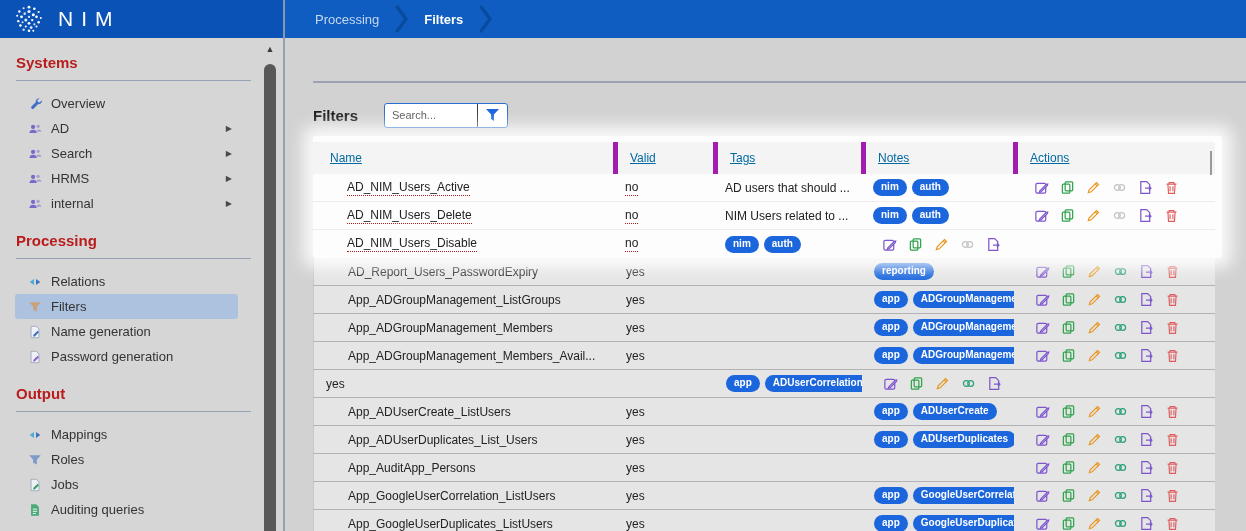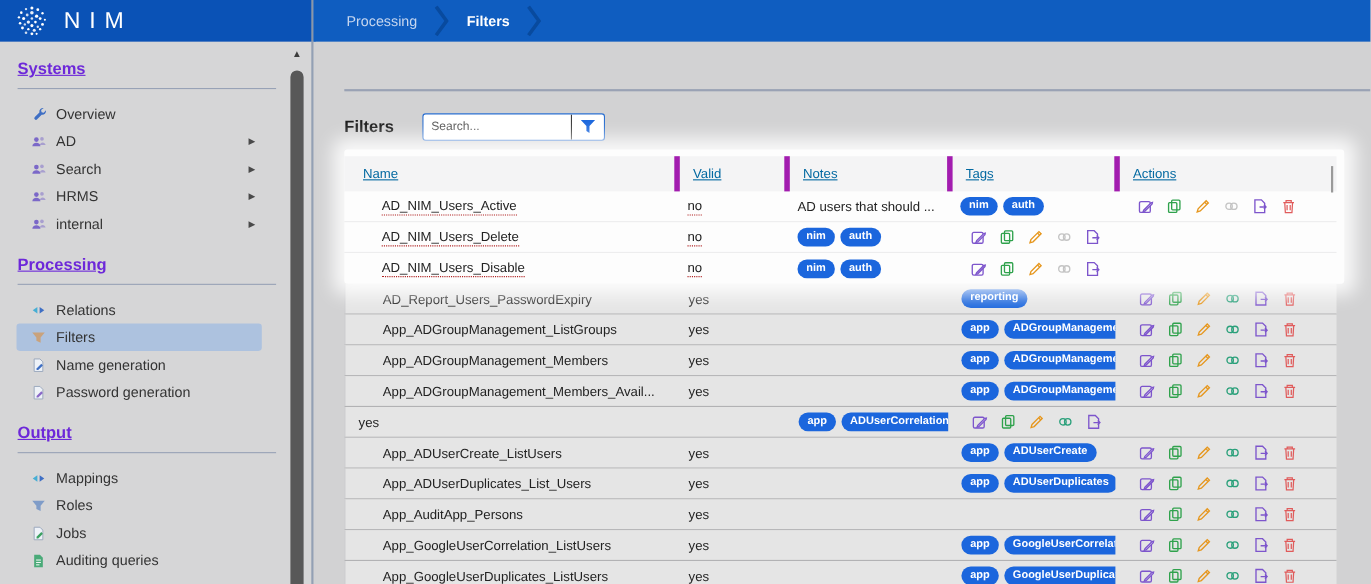--- a/index.html
+++ b/index.html
@@ -11,36 +11,36 @@
   .tb-left { width:285px; background:#0a52b6; display:flex; align-items:center; padding-left:12px; border-right:2px solid #8a97a8; }
   .tb-right { flex:1; background:#0f5dc0; display:flex; align-items:center; padding-left:30px; }
   .logo-text { color:#fff; font-size:21px; letter-spacing:8px; margin-left:12px; font-weight:400; }
   .crumb { font-size:13px; }
   .crumb-processing { color:#c6d6ef; }
   .crumb-filters { color:#ffffff; font-weight:bold; }
   .crumb-sep { margin:0 16px; display:flex; align-items:center; }
 
   
   .sidebar { position:absolute; left:0; top:38px; width:285px; bottom:0; background:#d6d6d7; border-right:2px solid #93a0b4; }
-  .side-title { font-size:15px; font-weight:bold; color:#6d28d9; margin:16px 0 0 16px;text-decoration:underline; }
+  .side-title { font-size:15px; font-weight:bold; color:#b91c1c; margin:16px 0 0 16px; }
   .side-rule { height:1px; background:#98a2b6; margin:9px 32px 10px 16px; }
   .side-item { display:flex; align-items:center; height:25px; margin:0 45px 0 15px; padding-left:13px; border-radius:3px; font-size:13px; color:#333; position:relative; }
   .side-item.selected { background:#adc2df; }
   .side-item .ic { width:14px; height:14px; margin-right:9px; display:flex; align-items:center; }
   .side-item .chev { margin-left:auto; margin-right:6px; font-size:8px; color:#4a4a4a; }
   .side-scroll { position:absolute; top:5px; right:6px; width:14px; bottom:0; }
   .side-scroll .up { height:13px; text-align:center; font-size:9px; color:#3c3c3c; line-height:13px; }
   .side-scroll .thumb { position:absolute; top:21px; bottom:0; left:1px; width:12px; background:#585858; border-radius:7px 7px 0 0; }
 
   
   .main { position:absolute; left:287px; top:38px; right:0; bottom:0; background:#d2d2d3; overflow:hidden; }
   .hr-top { position:absolute; left:26px; right:0; top:43px; height:2px; background:#9aa2b4; }
   .toolbar { position:absolute; left:26px; top:64px; height:26px; display:flex; align-items:center; }
   .toolbar-title { font-size:15px; font-weight:bold; color:#191919; margin-right:26px; }
-  .searchbox { width:166px; height:25px; border:1px solid #2a6fd0; border-radius:3px; background:#fff; display:flex; overflow:hidden; }
+  .searchbox { width:124px; height:25px; border:1px solid #2a6fd0; border-radius:3px; background:#fff; display:flex; overflow:hidden; }
   .searchbox input { flex:1; border:none; outline:none; padding:0 7px; font-size:11px; min-width:0; background:transparent; font-family:inherit; color:#222; }
   .searchbox input::placeholder { color:#555; }
   .searchbox .sep { width:1px; background:#3a3a3a; }
   .searchbox .fbtn { width:29px; display:flex; align-items:center; justify-content:center; cursor:pointer; }
 
   
   .tableWrap { position:absolute; left:26px; top:98px; width:912px; }
   .spotlight { position:relative; width:909px; padding:6px 7px 0 0; background:#fdfdfd; border-radius:3px;
                box-shadow:0 0 16px 10px rgba(255,255,255,0.85); }
   .spot-scroll-thumb { position:absolute; top:15px; right:10px; width:2px; height:24px; background:#9a9a9a; }
@@ -305,22 +305,22 @@
         </svg>
       </div>
     </div>
   </div>
 
   <div class="tableWrap">
     <div class="spotlight">
       <div class="thead" id="thead">
           <div class="hc">Name</div>
           <div class="hc">Valid</div>
+          <div class="hc">Tags</div>
           <div class="hc">Notes</div>
-          <div class="hc">Tags</div>
           <div class="hc">Actions</div>
         </div>
       <div id="spot-rows">
           <div class="trow spot">
             <div class="c name">
               <span class="misspell">AD_NIM_Users_Active</span>
             </div>
      <div class="c valid">
               <span class="misspell">no</span>
             </div>
@@ -367,20 +367,21 @@
               </span>
             </div>
           </div>
           <div class="trow spot">
             <div class="c name">
               <span class="misspell">AD_NIM_Users_Delete</span>
             </div>
      <div class="c valid">
               <span class="misspell">no</span>
             </div>
+     <div class="c notes">NIM Users related to ...</div>
      <div class="c tags">
               <span class="pill">nim</span>
               <span class="pill">auth</span>
             </div>
      <div class="c actions">
               <span class="act">
                 <svg viewBox="0 0 16 16" fill="none" stroke="#7d55cc" stroke-width="1.3">
                   <rect x="2" y="3.5" width="10.5" height="10.5" rx="1.5"></rect>
                   <path d="M6.2 11.6l7-7 1.4-.3-.3 1.4-7 7-1.7.4z" fill="#fff"></path>
                 </svg>

